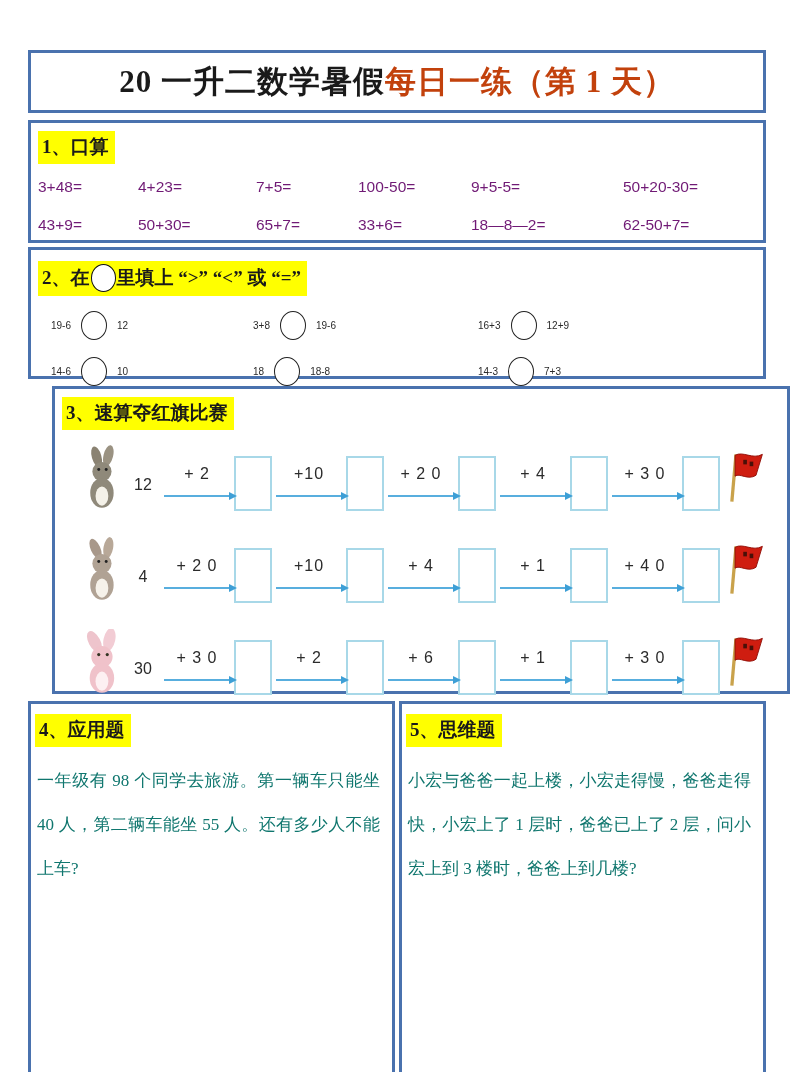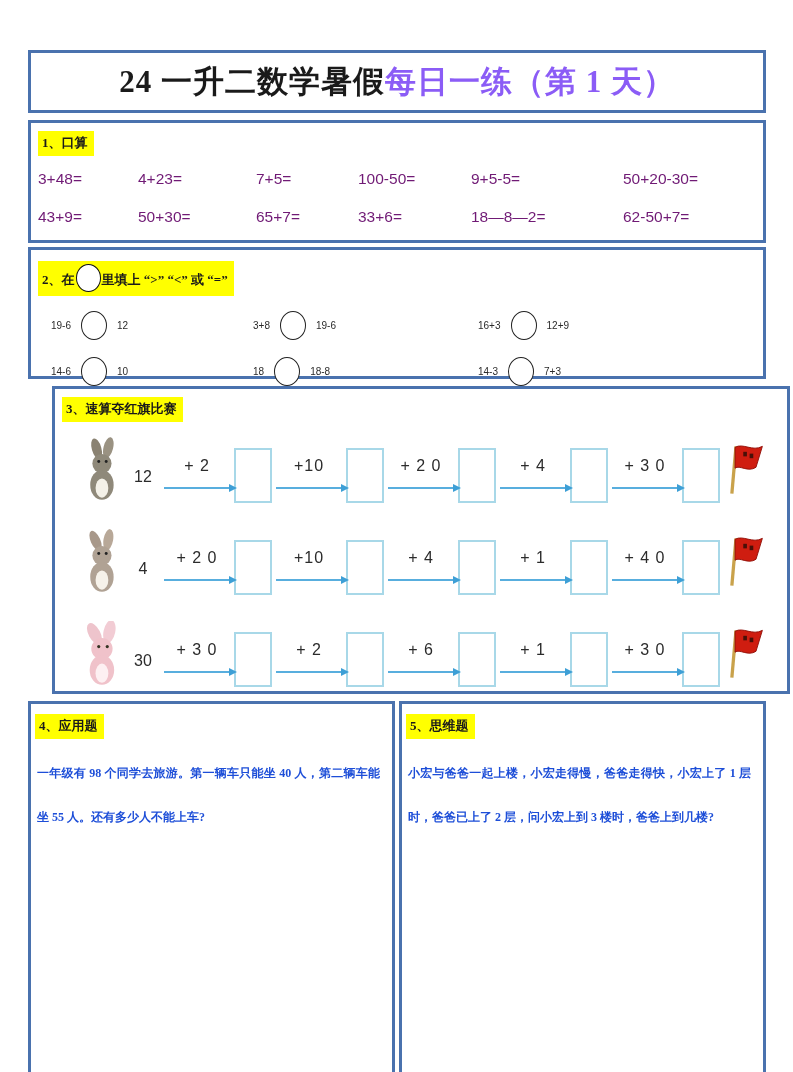--- a/index.html
+++ b/index.html
@@ -7,24 +7,24 @@
               font-family:"Liberation Sans", sans-serif; color:#1a1a1a; }
   .page { position:absolute; left:28px; top:50px; width:738px; }
 
   .box { border:3px solid #4a72ae; background:#fff; width:100%; }
 
   
   .title-box { height:63px; display:flex; align-items:center; justify-content:center;
                margin-bottom:7px; }
   .title-box .t { font-family:"Liberation Serif", serif; font-weight:bold;
                   font-size:31px; letter-spacing:1px; }
-  .title-red { color:#8b5cf6; }
-
-  
-  .hl { display:inline-block; background:#ffff00; font-weight:bold; font-size:13px;
+  .title-red { color:#c2410c; }
+
+  
+  .hl { display:inline-block; background:#ffff00; font-weight:bold; font-size:19px;
         font-family:"Liberation Serif", serif; padding:3px 6px 4px 4px; }
 
   
   .sec1 { height:123px; padding:8px 0 0 7px; margin-bottom:4px; }
   .s1-grid { display:grid; grid-template-columns:100px 118px 102px 113px 152px 1fr;
              margin-top:14px; row-gap:20px; font-size:15.5px; color:#701a75; }
 
   
   .sec2 { height:132px; padding:11px 0 0 7px; margin-bottom:7px; }
   .s2-grid { display:grid; grid-template-columns:202px 225px 1fr; padding-left:13px;
@@ -46,30 +46,30 @@
   .arrow-line { position:relative; width:66px; height:2px; background:#58aede; margin-top:8px; }
   .arrow-line::after { content:''; position:absolute; right:-7px; top:-3.5px; width:0; height:0;
                        border-left:8px solid #3d9fd6; border-top:4.5px solid transparent;
                        border-bottom:4.5px solid transparent; }
   .abox { width:38px; height:55px; border:2px solid #a8d8e8; background:#fff; margin-top:10px; }
   .flag { width:46px; display:flex; justify-content:center; padding-left:6px; }
 
   
   .bottom-row { display:flex; gap:4px; }
   .sec45 { height:421px; padding:10px 12px 0 4px; }
-  .sec45 .body { margin-top:12px; font-size:12px; line-height:44px; color:#1d4ed8;
-                 text-align:justify; font-family:"Liberation Serif", serif; padding-left:2px;font-weight:bold; }
+  .sec45 .body { margin-top:12px; font-size:17px; line-height:44px; color:#0f766e;
+                 text-align:justify; font-family:"Liberation Serif", serif; padding-left:2px; }
 </style>
 </head>
 <body>
 
 <div class="page">
 
   <div class="box title-box">
-    <div class="t"><span>24 一升二数学暑假</span><span class="title-red">每日一练（第 1 天）</span>
+    <div class="t"><span>20 一升二数学暑假</span><span class="title-red">每日一练（第 1 天）</span>
     </div>
   </div>
 
   <div class="box sec1">
     <span class="hl">1、口算</span>
     <div class="s1-grid">
       <span>3+48=</span>
       <span>4+23=</span>
       <span>7+5=</span>
       <span>100-50=</span>

